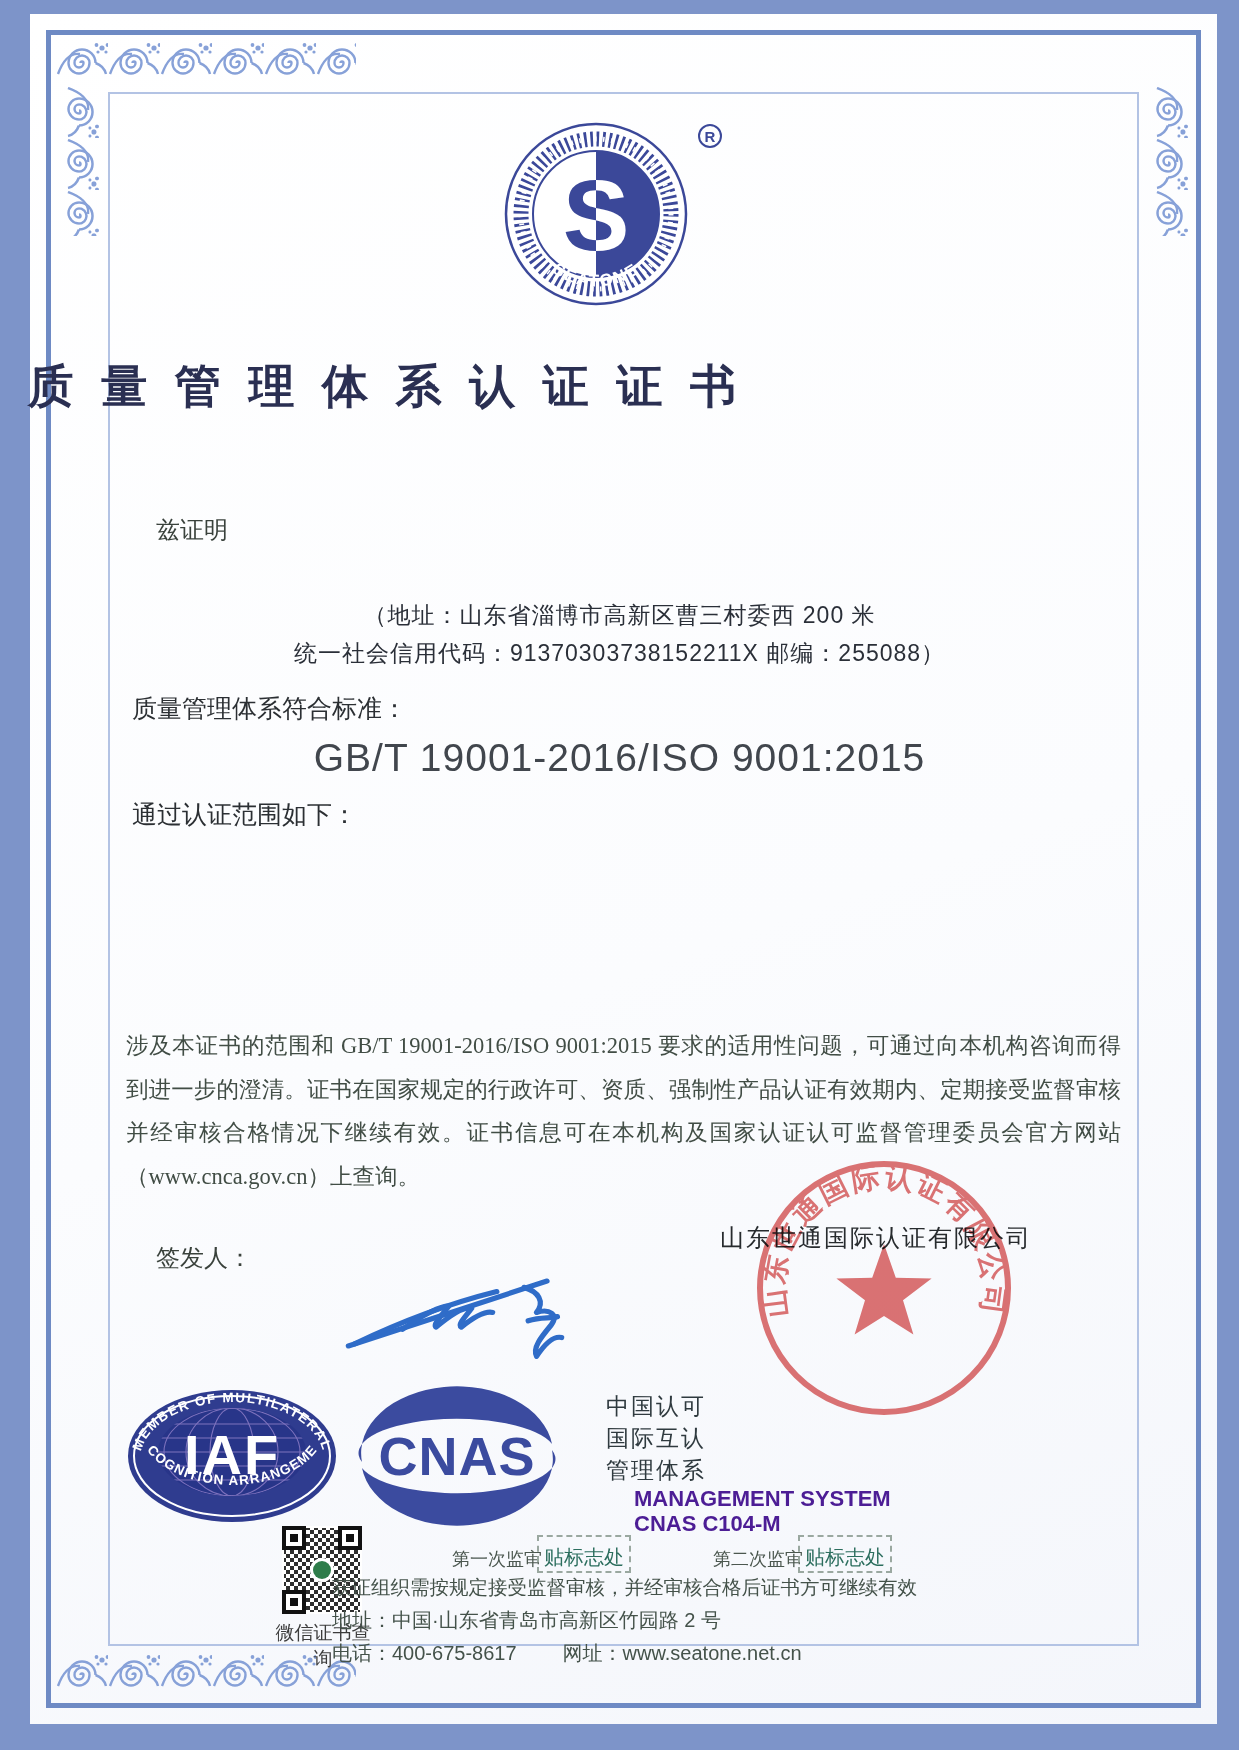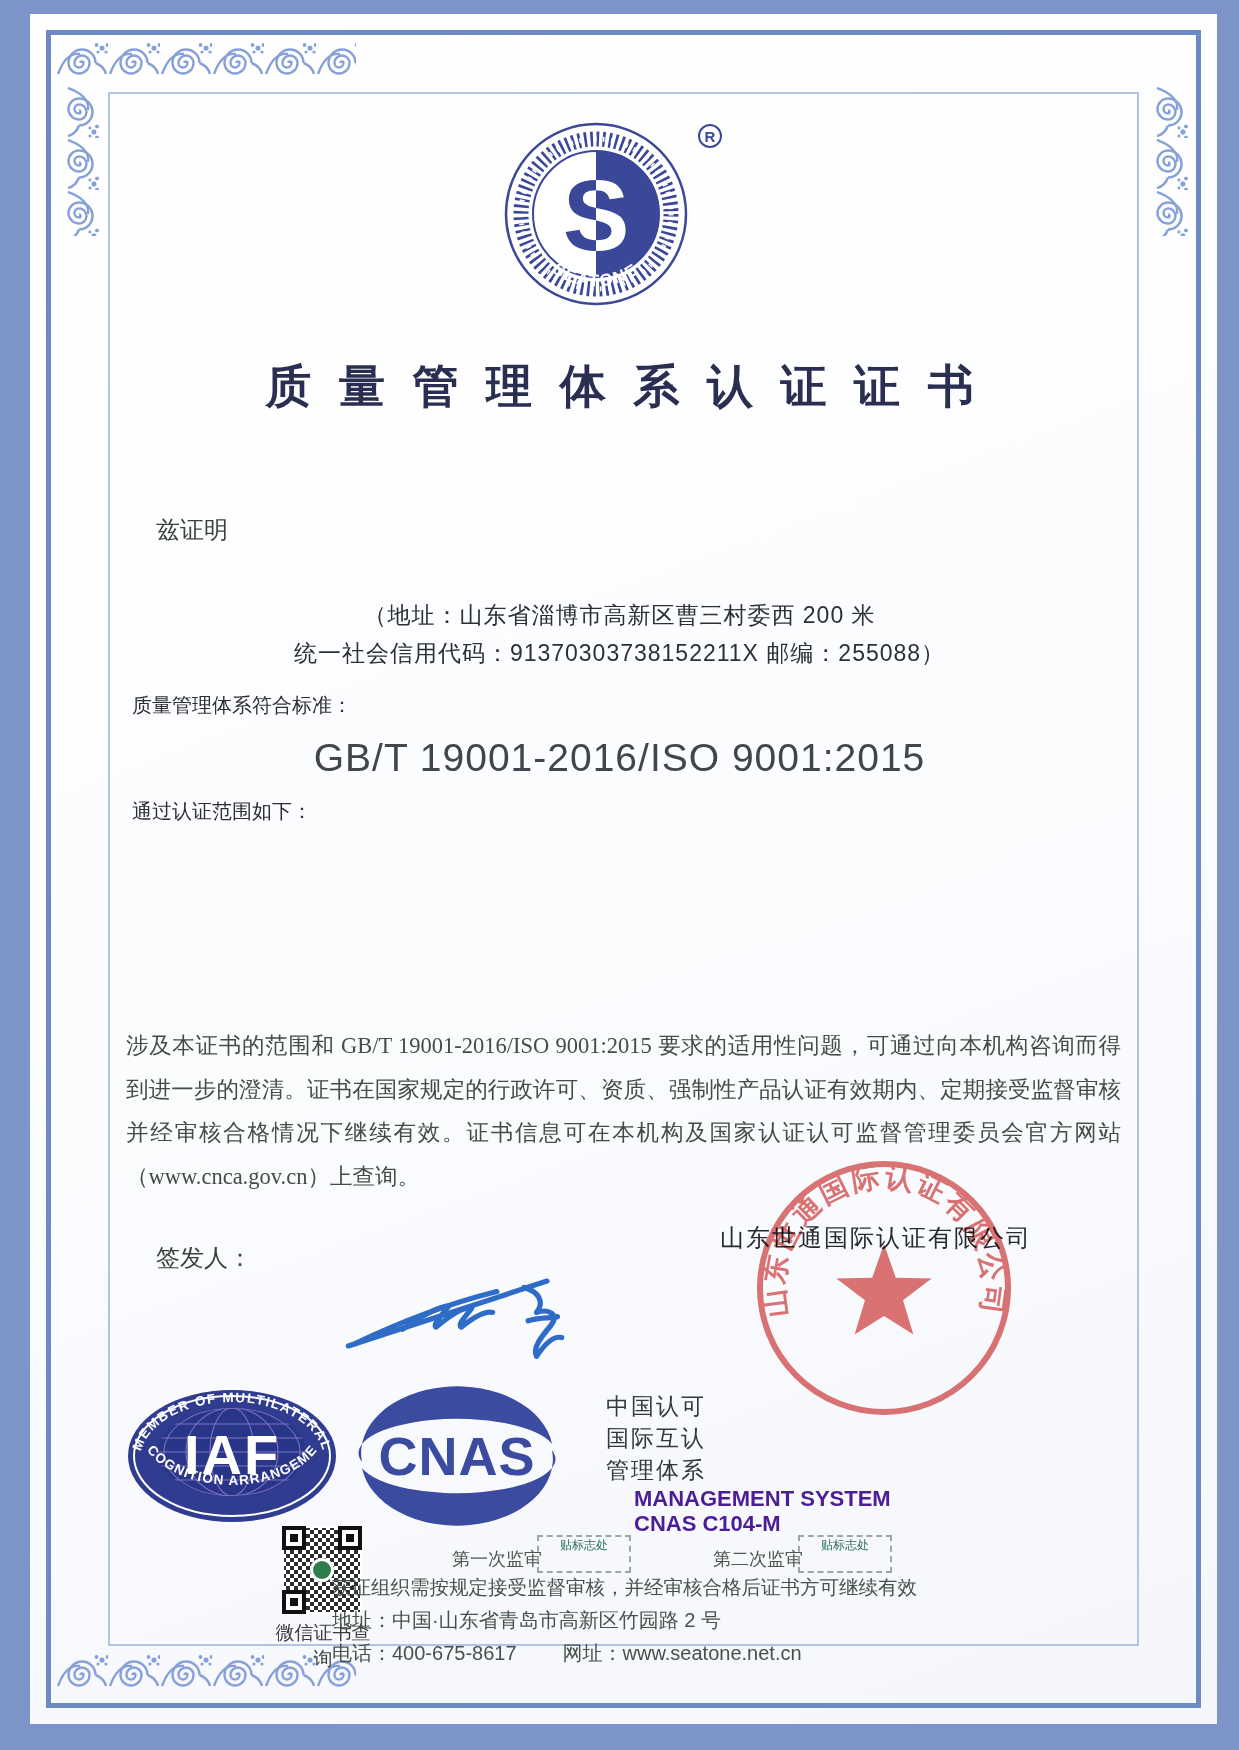--- a/index.html
+++ b/index.html
@@ -10,44 +10,44 @@
   .frame-outer{position:absolute;inset:16px;border:5px solid #6e8ac4;}
   .frame-inner{position:absolute;inset:78px;border:2px solid #b3c3e4;}
   .orn{position:absolute;}
   .orn-top{left:26px;right:26px;top:26px;height:46px;}
   .orn-bottom{left:26px;right:26px;bottom:26px;height:46px;}
   .orn-left{left:26px;top:72px;bottom:72px;width:46px;}
   .orn-right{right:26px;top:72px;bottom:72px;width:46px;}
   .abs{position:absolute;}
   .serif{font-family:"Liberation Serif","DejaVu Serif",serif;}
   .sans{font-family:"Liberation Sans","DejaVu Sans",sans-serif;}
-  .cert-title{left:0;right:0;top:356px;text-align:center;font-size:46px;font-weight:bold;
+  .cert-title{left:0;right:0;top:356px;font-size:46px;font-weight:bold;
               color:#2a2f52;letter-spacing:.6em;text-indent:.6em;}
   .cert-no{right:139px;top:458px;color:#1f2c5a;font-size:25px;}
   .cert-no b{font-size:27px;letter-spacing:1px;}
   .certify{left:156px;top:514px;font-size:24px;color:#3a423c;}
   .company{left:0;right:0;top:524px;text-align:center;font-size:42px;font-weight:bold;
            color:#20252c;letter-spacing:3px;}
   .addr{left:0;right:0;text-align:center;font-size:23px;color:#2a2f38;letter-spacing:1px;}
-  .label-h{font-size:20px;color:#2b2f33;}
+  .label-h{font-size:25px;color:#2b2f33;}
   .standard{left:0;right:0;top:736px;text-align:center;font-size:39px;color:#41464d;letter-spacing:1px;}
   .scope{left:90px;right:90px;top:852px;text-align:center;font-size:25px;font-weight:bold;
          color:#23282e;line-height:40px;white-space:pre-line;}
   .legal{left:126px;right:118px;top:1024px;font-size:22.5px;line-height:43.5px;
          color:#414d45;text-align:justify;}
   .daterow{top:1172px;font-size:24px;color:#2c3a44;}
   .issuer{left:720px;top:1222px;font-size:24px;color:#272b2e;letter-spacing:2px;}
   .signer{left:156px;top:1242px;font-size:24px;color:#3a423c;}
   .accr{left:606px;top:1390px;}
   .accr .cn{font-size:23px;line-height:32px;color:#2f3a3f;letter-spacing:2px;}
   .accr .en{font-size:22px;line-height:25px;font-weight:bold;color:#4c1d95;margin-left:28px;}
   .qr-caption{left:268px;top:1620px;width:110px;text-align:center;font-size:19px;color:#3c3c3c;}
   .audit-label{top:1547px;font-size:18px;color:#4b574f;}
   .sticker-box{top:1535px;width:94px;height:38px;border:2px dashed #9aa8a0;box-sizing:border-box;
-               display:flex;align-items:flex-start;justify-content:center;font-size:12px;color:#2c6e5e;}
+               display:flex;align-items:flex-end;justify-content:center;font-size:20px;color:#2c6e5e;}
   .footer-center{left:332px;top:1574px;width:640px;color:#44524a;}
   .footer-center .notice{font-size:19.5px;}
   .footer-center .line{font-size:20px;margin-top:6px;}
   .footer-center .gap{display:inline-block;width:46px;}
   svg text{font-family:"Liberation Sans","DejaVu Sans",sans-serif;}
 </style>
 </head>
 <body>
 
 <div id="page">

